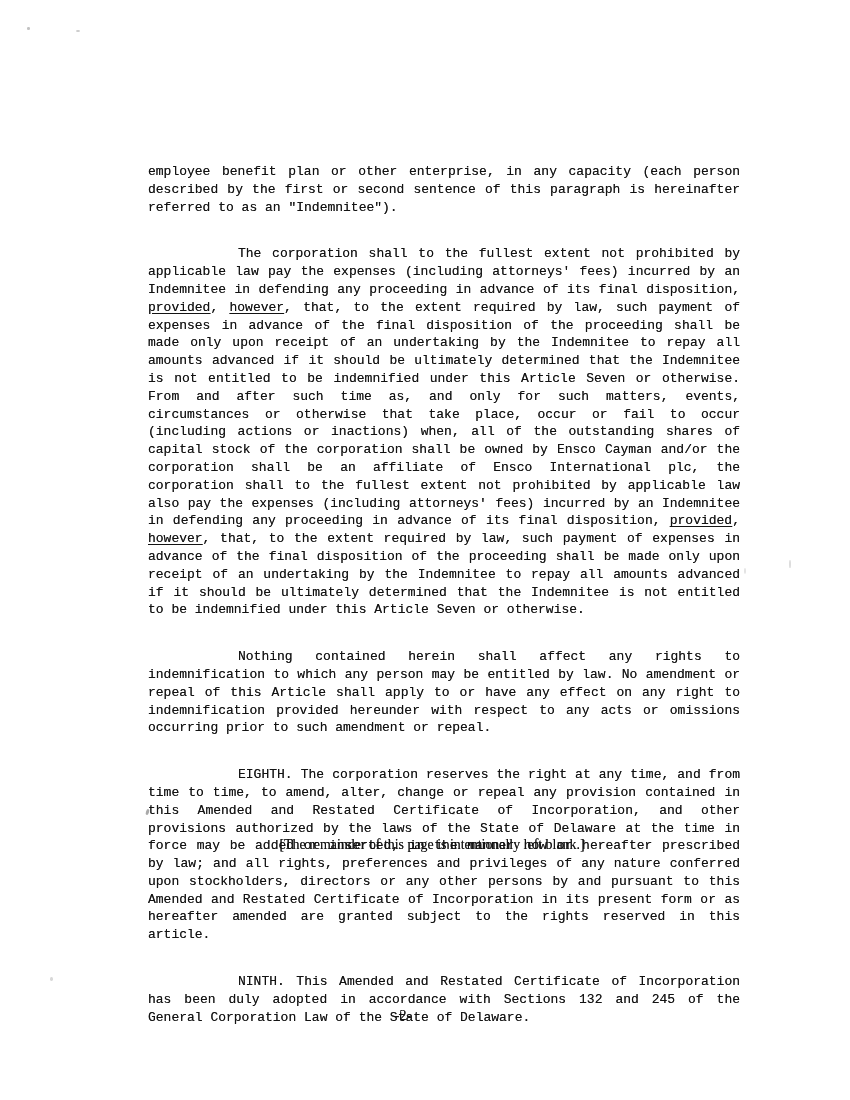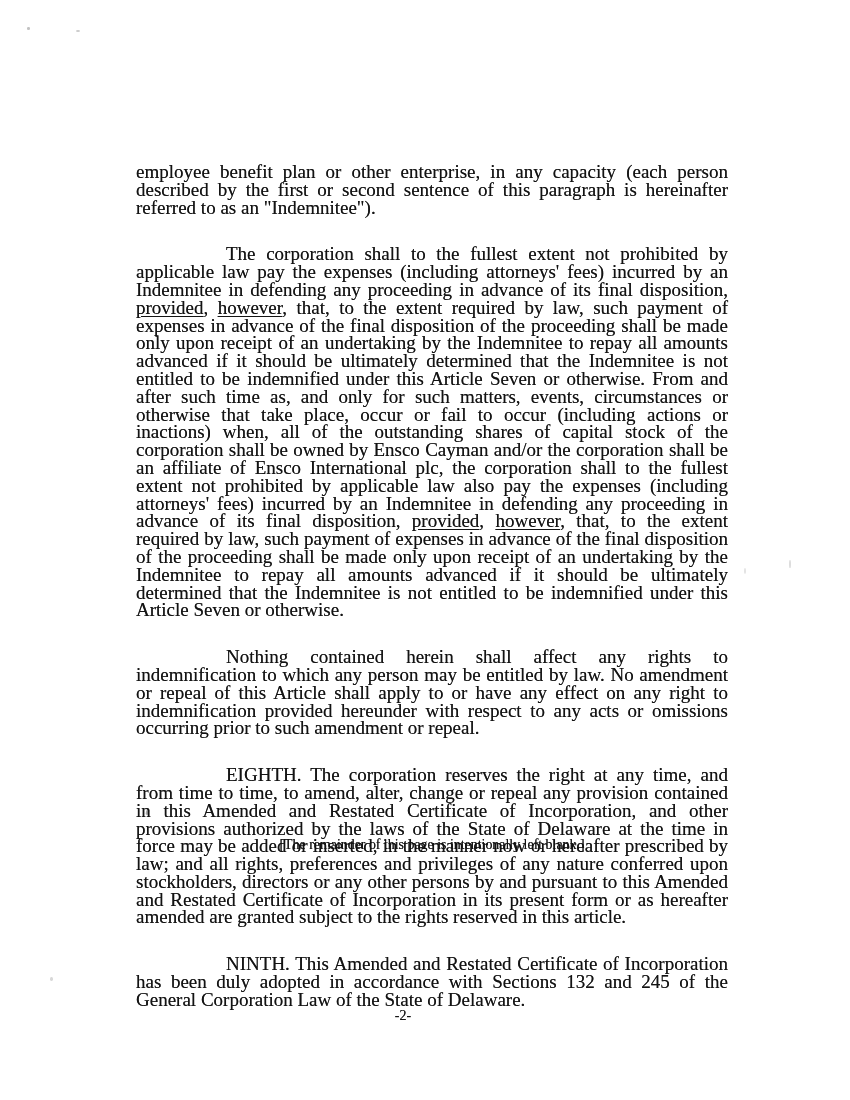--- a/index.html
+++ b/index.html
@@ -11,27 +11,28 @@
     position: relative;
     width: 850px;
     height: 1100px;
     background: #ffffff;
     overflow: hidden;
     font-family: "Liberation Serif", "DejaVu Serif", serif;
     color: #131313;
   }
   .content {
     position: absolute;
-    left: 136px;
+    left: 148px;
     top: 163px;
     width: 592px;
-    font-size: 19px;
+    font-size: 13px;
     line-height: 17.8px;
     text-align: justify;
     text-shadow: 0 0 0.45px rgba(10,10,10,0.65);
+    font-family: Liberation Mono, monospace;
   }
   .para { margin: 0; }
   .para + .para { margin-top: 29px; }
   .para.indent { text-indent: 90px; }
   .u { text-decoration: underline; text-underline-offset: 2px; }
   .blank-notice {
     position: absolute;
     top: 836px;
     left: 136px;
     width: 592px;

